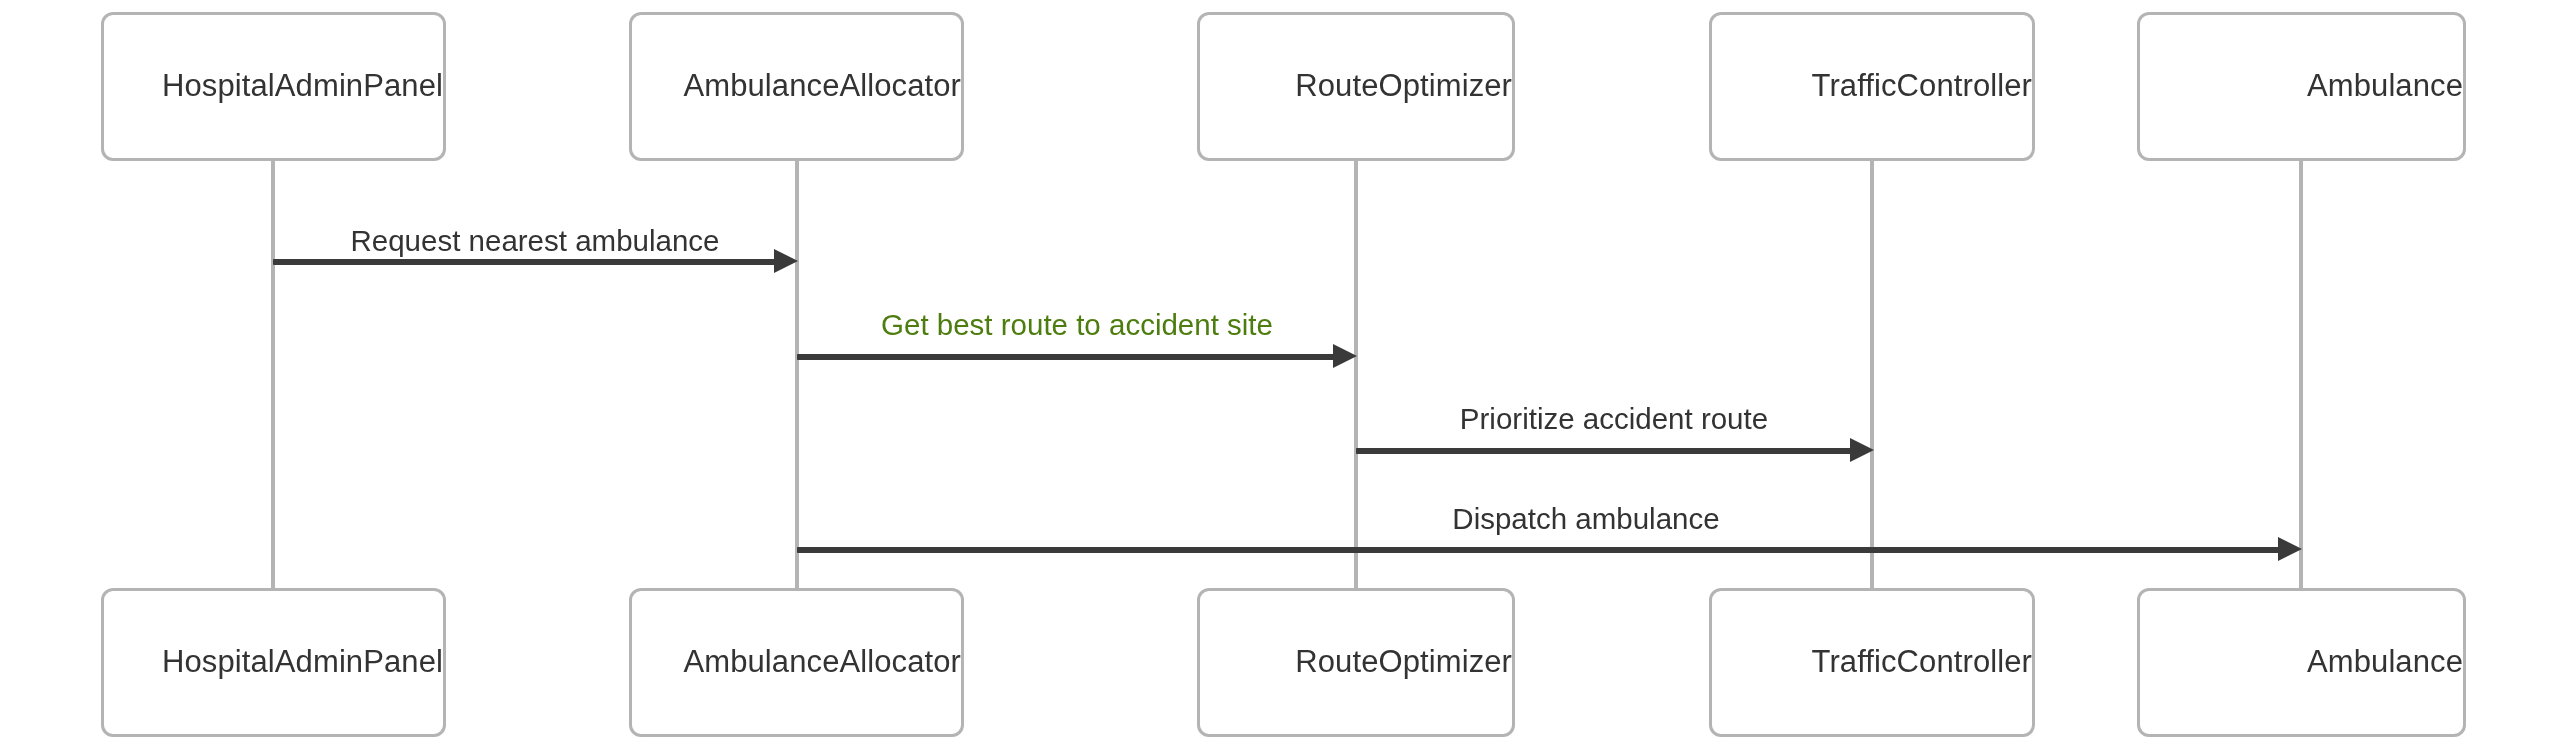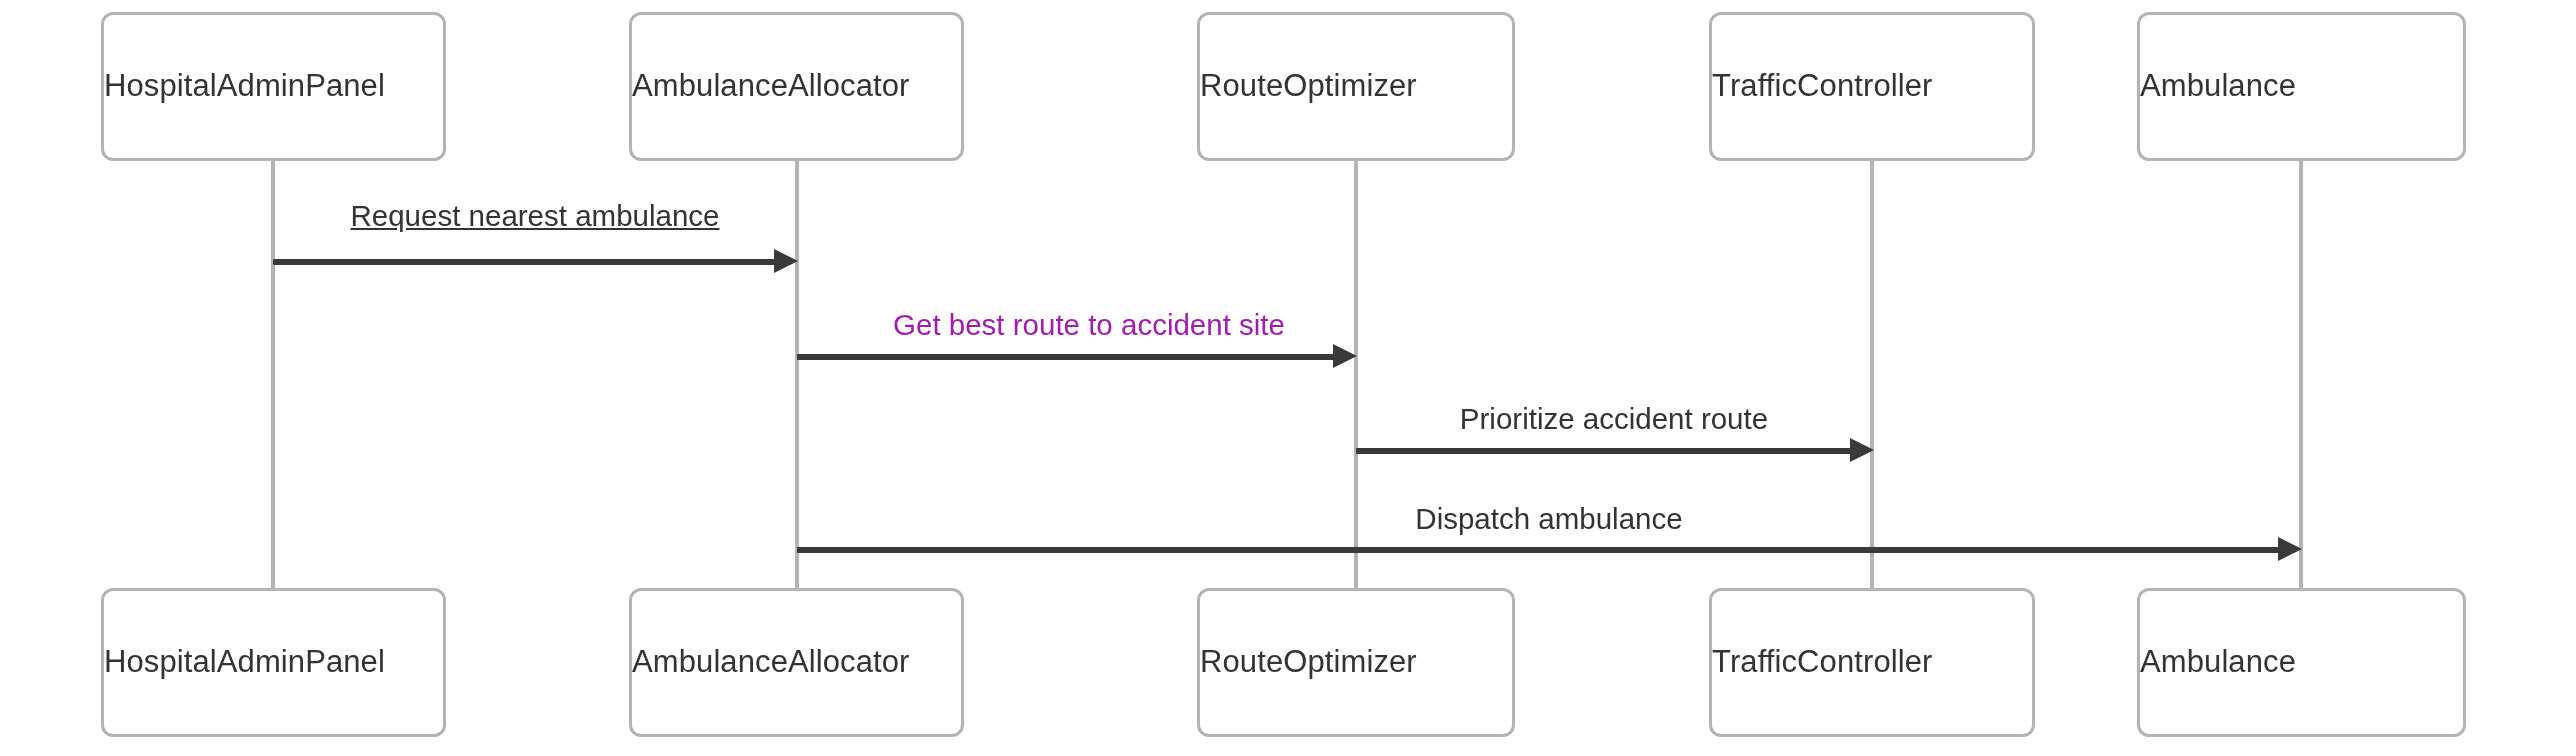--- a/index.html
+++ b/index.html
@@ -16,21 +16,21 @@
     overflow: hidden;
   }
   .actor-box {
     position: absolute;
     box-sizing: border-box;
     background: #ffffff;
     border: 3.4px solid #b4b4b4;
     border-radius: 12px;
     display: flex;
     align-items: center;
-    justify-content: flex-start;
+    justify-content: flex-end;
     color: #333333;
     font-size: 31px;
     line-height: 1.1;
     white-space: nowrap;
     letter-spacing: 0.1px;
   }
   .lifeline {
     position: absolute;
     width: 4px;
     background: #b4b4b4;
@@ -107,31 +107,31 @@
       </div>
       <div class="actor-box" style="left: 2137px; top: 588px; width: 329px; height: 149px; border-color: rgb(180, 180, 180); background: rgb(255, 255, 255); color: rgb(51, 51, 51);">
         <span>Ambulance</span>
       </div>
     </div>
   <div id="messages-layer">
       <div class="message" style="left: 273px; top: 259px; width: 524px;">
         <div class="msg-line" style="width: 504px; background: rgb(58, 58, 58);"></div>
         <div class="msg-head" style="left: 501px; border-left-color: rgb(58, 58, 58);"></div>
       </div>
-      <div class="msg-label" style="left: 535px; top: 199px; color: rgb(51, 51, 51); text-decoration: underline;">Request nearest ambulance</div>
+      <div class="msg-label" style="left: 535px; top: 224px; color: rgb(51, 51, 51);">Request nearest ambulance</div>
       <div class="message" style="left: 797px; top: 354px; width: 559px;">
         <div class="msg-line" style="width: 539px; background: rgb(58, 58, 58);"></div>
         <div class="msg-head" style="left: 536px; border-left-color: rgb(58, 58, 58);"></div>
       </div>
-      <div class="msg-label" style="left: 1077px; top: 308px; color: #a21caf; margin-left: 12px;">Get best route to accident site</div>
+      <div class="msg-label" style="left: 1077px; top: 308px; color: #4d7c0f;">Get best route to accident site</div>
       <div class="message" style="left: 1356px; top: 448px; width: 517px;">
         <div class="msg-line" style="width: 496px; background: rgb(58, 58, 58);"></div>
         <div class="msg-head" style="left: 494px; border-left-color: rgb(58, 58, 58);"></div>
       </div>
       <div class="msg-label" style="left: 1614px; top: 402px; color: rgb(51, 51, 51);">Prioritize accident route</div>
       <div class="message" style="left: 797px; top: 547px; width: 1504px;">
         <div class="msg-line" style="width: 1484px; background: rgb(58, 58, 58);"></div>
         <div class="msg-head" style="left: 1481px; border-left-color: rgb(58, 58, 58);"></div>
       </div>
-      <div class="msg-label" style="left: 1549px; top: 502px; color: rgb(51, 51, 51);">Dispatch ambulance</div>
+      <div class="msg-label" style="left: 1586px; top: 502px; color: rgb(51, 51, 51);">Dispatch ambulance</div>
     </div>
 </div>
 
 
 </body></html>

